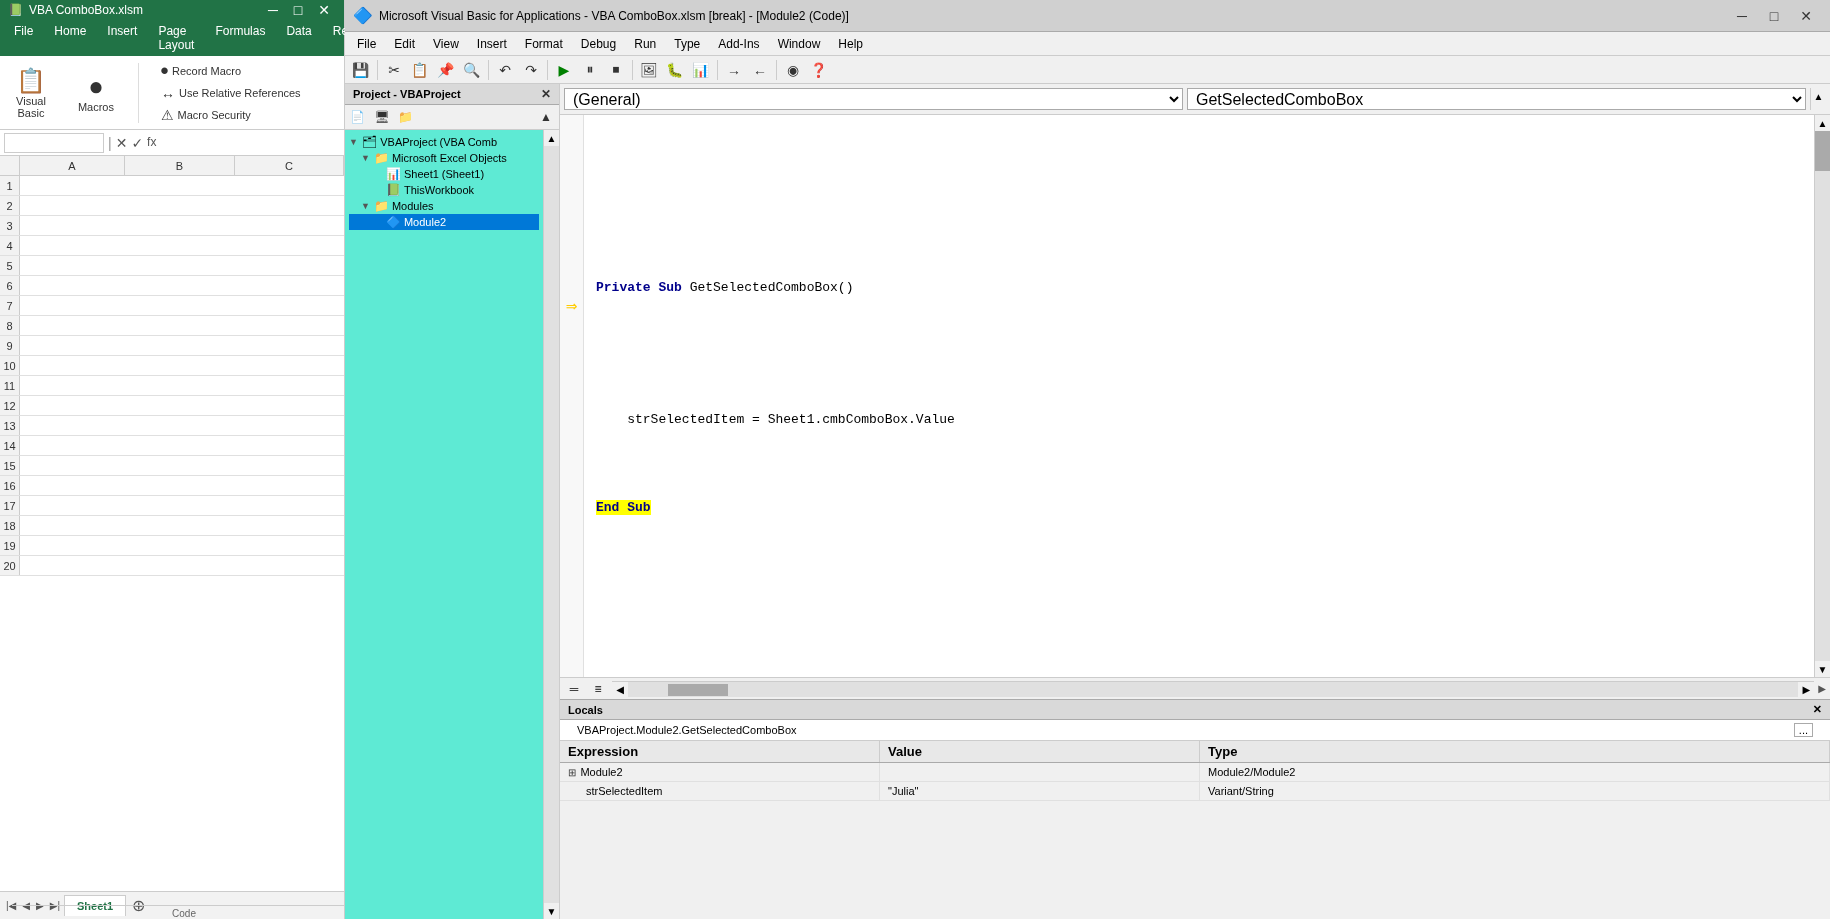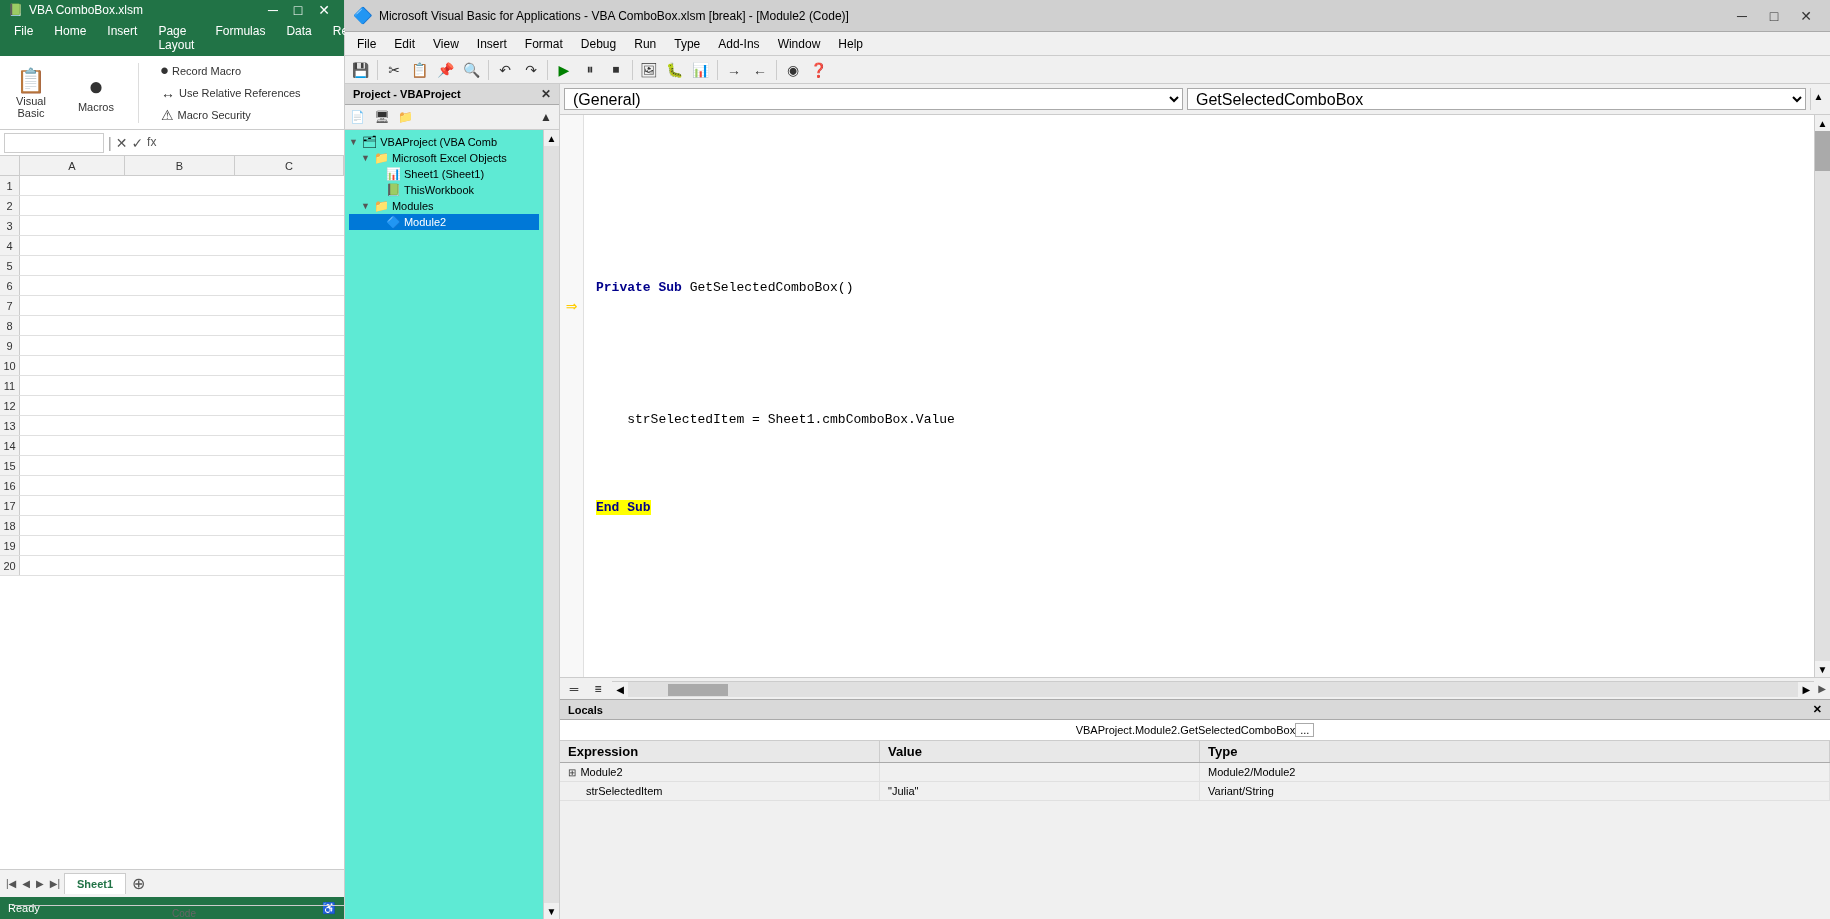--- a/index.html
+++ b/index.html
@@ -447,26 +447,26 @@
       padding: 3px 8px;
       font-size: 11px;
       font-weight: bold;
       display: flex;
       align-items: center;
       justify-content: space-between;
       border-bottom: 1px solid #aaa;
     }
     .locals-path {
       background: white;
-      padding: 3px 24px;
+      padding: 3px 17px;
       font-size: 11px;
       border-bottom: 1px solid #ccc;
       display: flex;
       align-items: center;
-      justify-content: center;
+      justify-content: space-between;
     }
     .locals-path-ellipsis {
       border: 1px solid #aaa;
       padding: 0 4px;
       cursor: pointer;
       font-size: 11px;
     }
     .locals-table {
       flex: 1;
       overflow: auto;
@@ -740,24 +740,20 @@
 
   <div class="sheet-tabs">
     <span class="nav-btn">|◀</span>
     <span class="nav-btn">◀</span>
     <span class="nav-btn">▶</span>
     <span class="nav-btn">▶|</span>
     <div class="sheet-tab">Sheet1</div>
     <span class="add-sheet">⊕</span>
   </div>
 
-  <div class="status-bar">
-    <span>Ready</span>
-    <span style="margin-left:auto;">♿</span>
-  </div>
 </div>
 
 <div class="vba-panel">
 
   <div class="vba-title-bar">
     <div class="vba-title-left">
       <span class="vba-icon">🔷</span>
       <span class="vba-title-text">Microsoft Visual Basic for Applications - VBA ComboBox.xlsm [break] - [Module2 (Code)]</span>
     </div>
     <div class="vba-win-btns">

